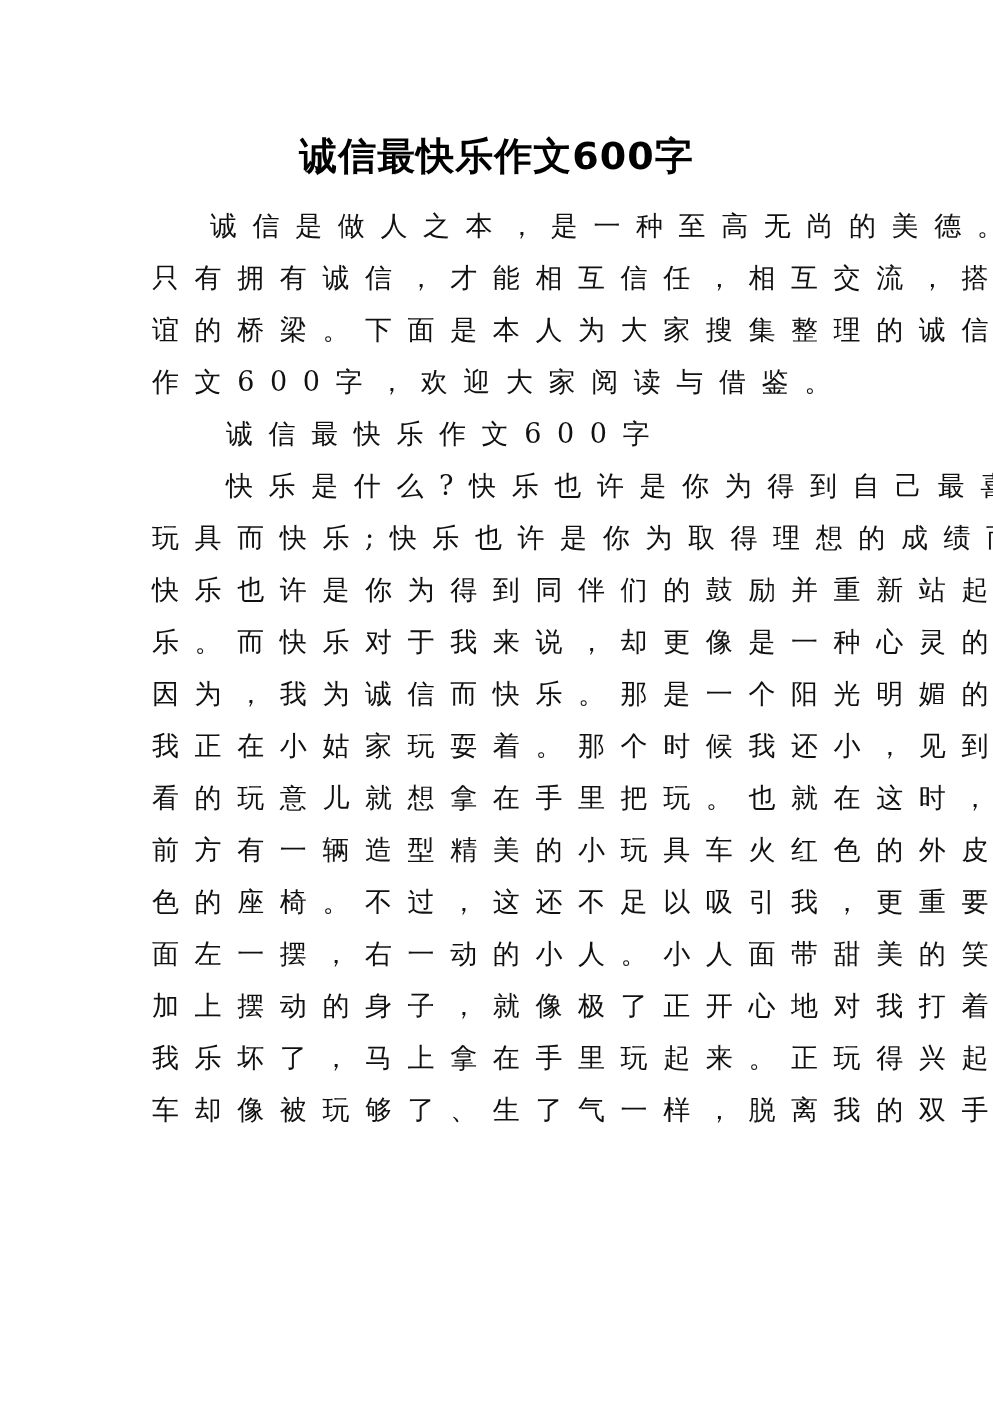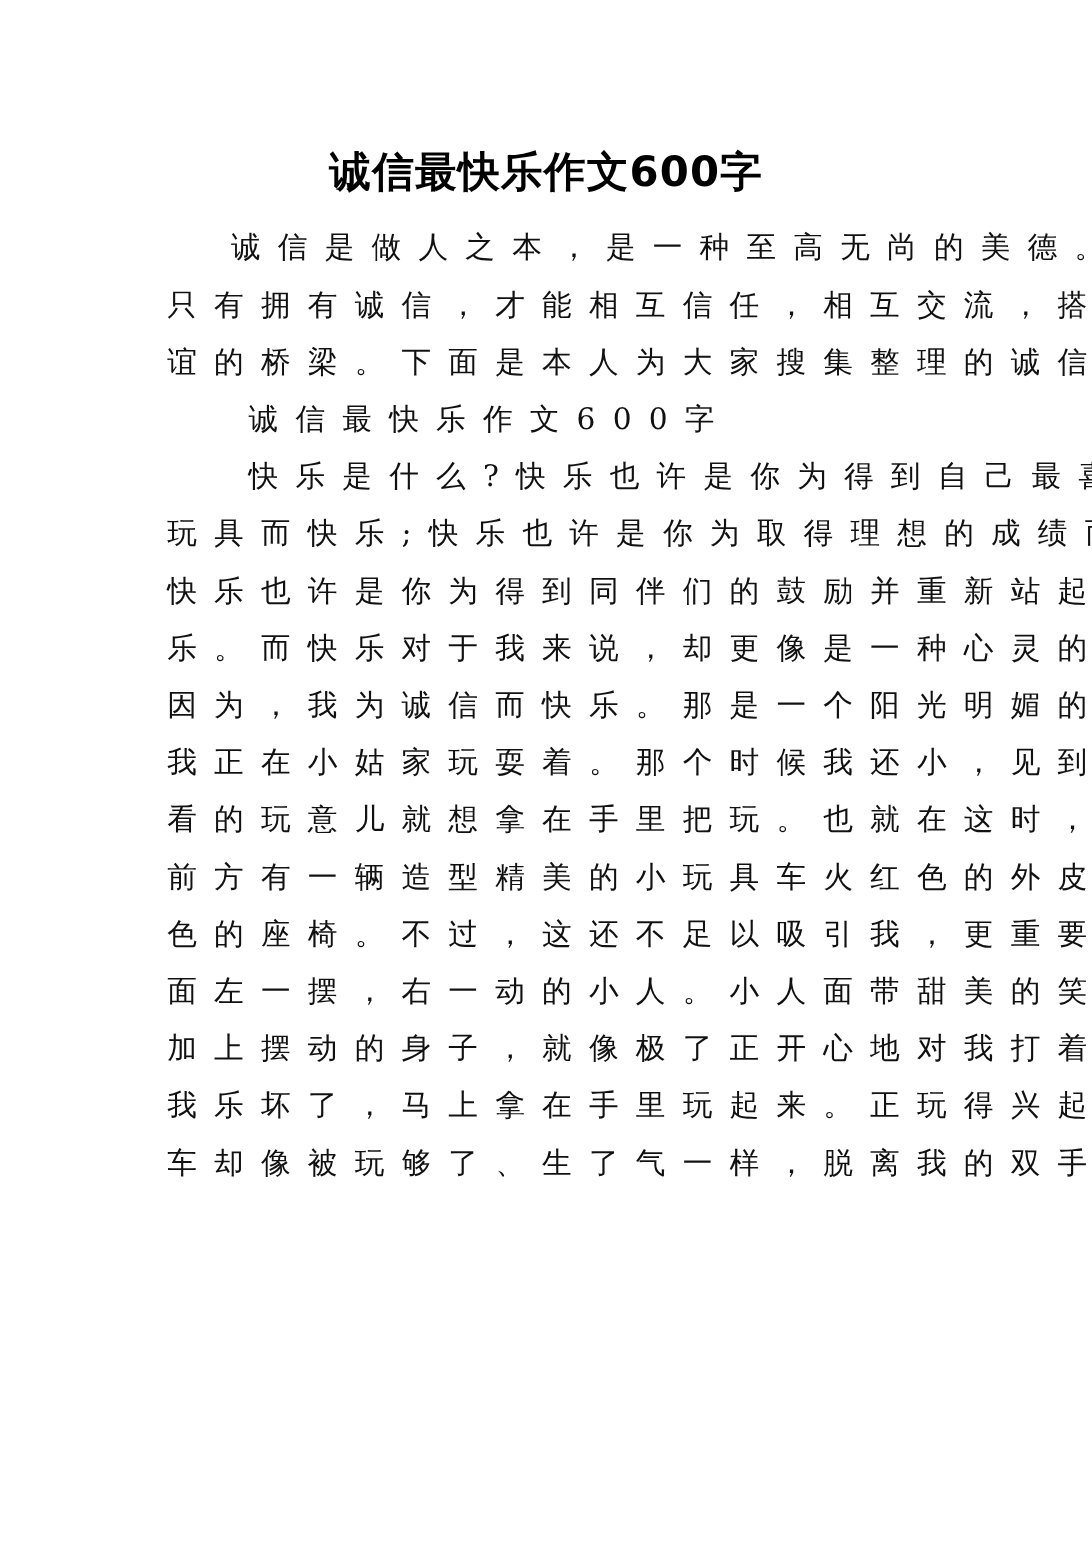--- a/index.html
+++ b/index.html
@@ -61,20 +61,21 @@
 </head>
 <body>
 
 <div class="page">
   <h1 class="title">诚信最快乐作文600字</h1>
 
   <div class="body-text">
     <span class="line indent">诚信是做人之本，是一种至高无尚的美德。人类</span>
     <span class="line">只有拥有诚信，才能相互信任，相互交流，搭建起友</span>
     <span class="line">谊的桥梁。下面是本人为大家搜集整理的诚信最快乐</span>
+    <span class="line">作文600字，欢迎大家阅读与借鉴。</span>
 
     <span class="line indent-sub">诚信最快乐作文600字</span>
 
     <span class="line indent-sub">快乐是什么?快乐也许是你为得到自己最喜爱的</span>
     <span class="line">玩具而快乐;快乐也许是你为取得理想的成绩而快乐;</span>
     <span class="line">快乐也许是你为得到同伴们的鼓励并重新站起来而快</span>
     <span class="line">乐。而快乐对于我来说，却更像是一种心灵的洗礼。</span>
     <span class="line">因为，我为诚信而快乐。那是一个阳光明媚的周六，</span>
     <span class="line">我正在小姑家玩耍着。那个时候我还小，见到什么好</span>
     <span class="line">看的玩意儿就想拿在手里把玩。也就在这时，我的正</span>

